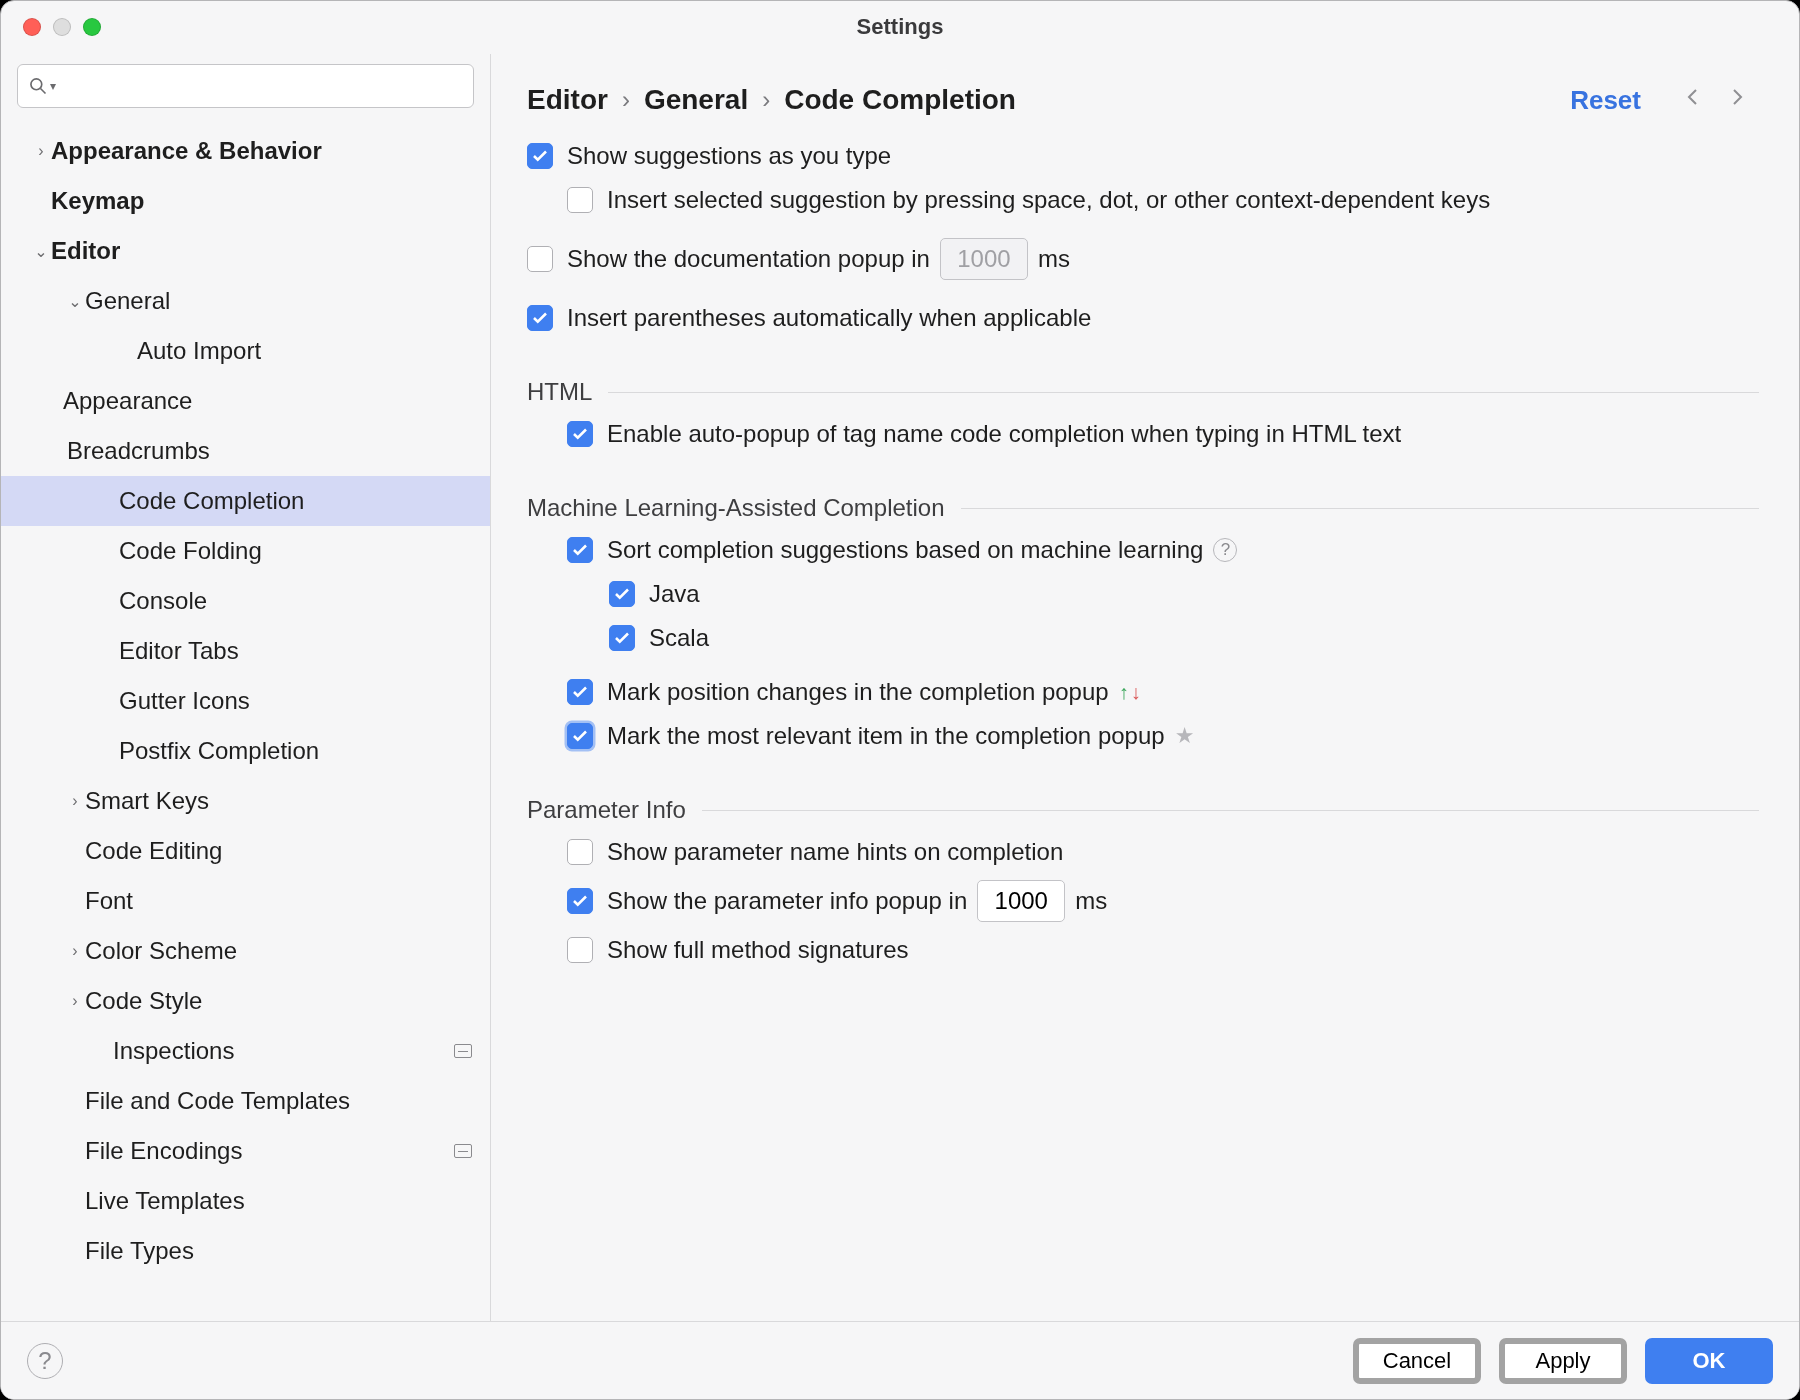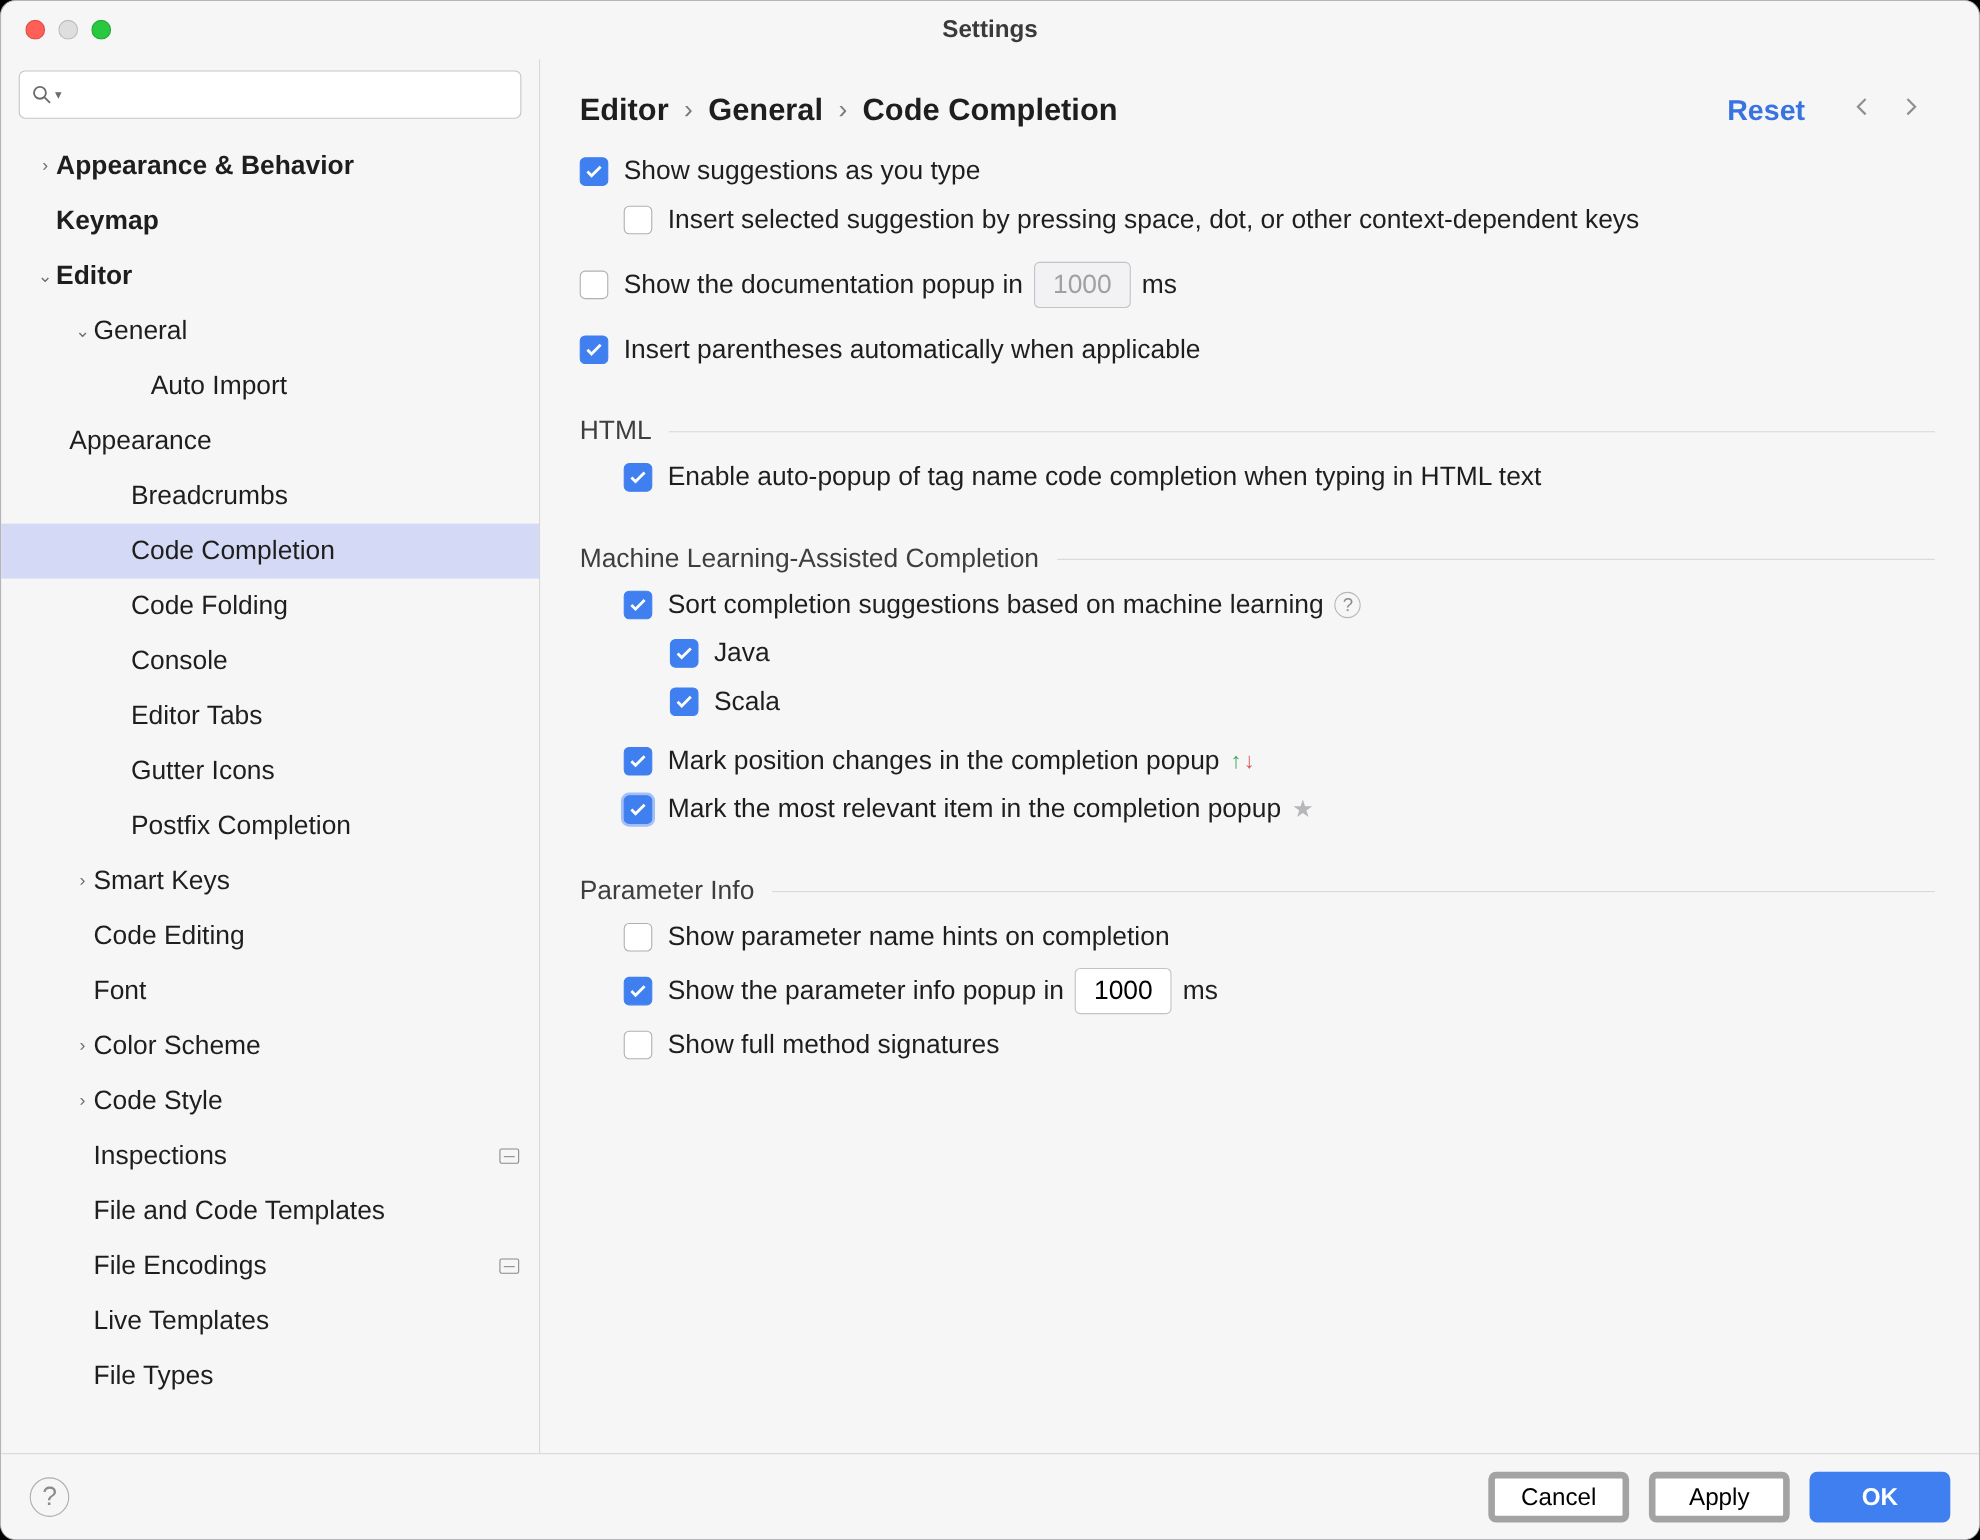--- a/index.html
+++ b/index.html
@@ -373,21 +373,21 @@
           <div class="tree-item" style="padding-left: 116px;">
             <span class="arrow hidden">›</span>
             <span class="label">Auto Import</span>
             <span class="spacer"></span>
           </div>
           <div class="tree-item" style="padding-left: 42px;">
             <span class="arrow hidden">›</span>
             <span class="label">Appearance</span>
             <span class="spacer"></span>
           </div>
-          <div class="tree-item" style="padding-left: 98px;">
+          <div class="tree-item" style="padding-left: 46px;">
             <span class="arrow hidden">›</span>
             <span class="label">Breadcrumbs</span>
             <span class="spacer"></span>
           </div>
           <div class="tree-item selected" style="padding-left: 98px;">
             <span class="arrow hidden">›</span>
             <span class="label">Code Completion</span>
             <span class="spacer"></span>
           </div>
           <div class="tree-item" style="padding-left: 98px;">
@@ -433,21 +433,21 @@
           <div class="tree-item" style="padding-left: 64px;">
             <span class="arrow">›</span>
             <span class="label">Color Scheme</span>
             <span class="spacer"></span>
           </div>
           <div class="tree-item" style="padding-left: 64px;">
             <span class="arrow">›</span>
             <span class="label">Code Style</span>
             <span class="spacer"></span>
           </div>
-          <div class="tree-item" style="padding-left: 64px;">
+          <div class="tree-item" style="padding-left: 64px; margin-left: 28px;">
             <span class="arrow hidden">›</span>
             <span class="label">Inspections</span>
             <span class="spacer"></span>
             <span class="badge-box"></span>
           </div>
           <div class="tree-item" style="padding-left: 64px;">
             <span class="arrow hidden">›</span>
             <span class="label">File and Code Templates</span>
             <span class="spacer"></span>
           </div>

